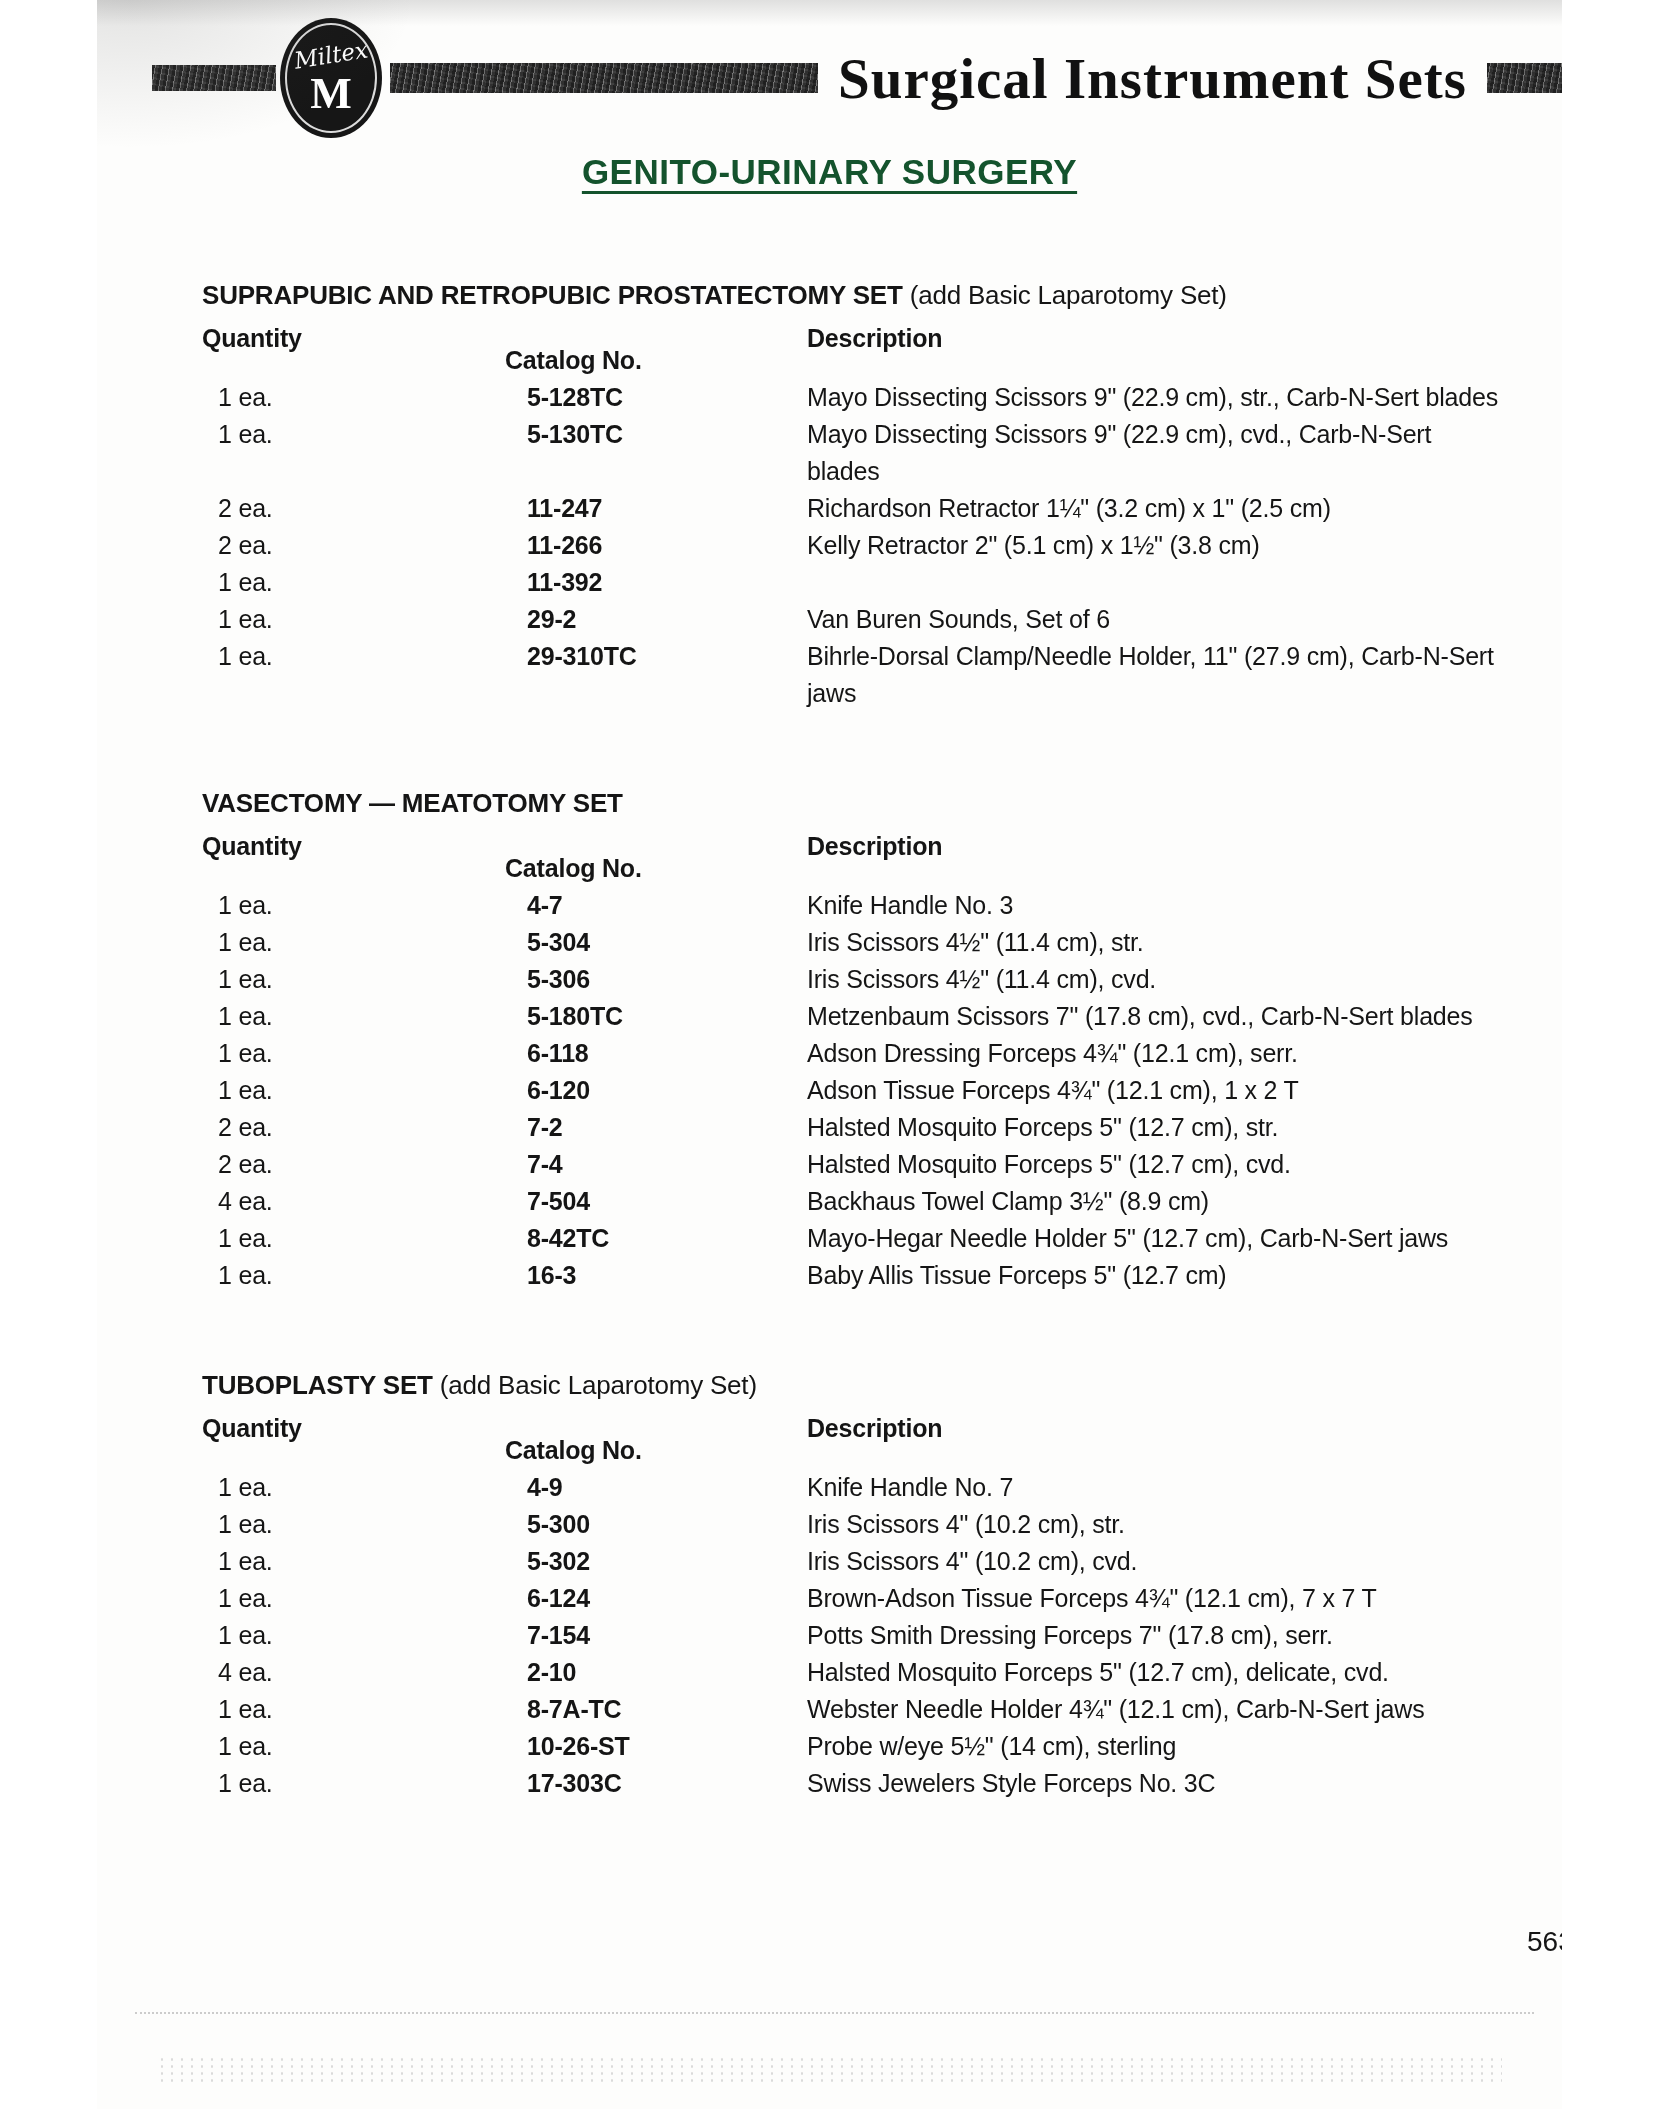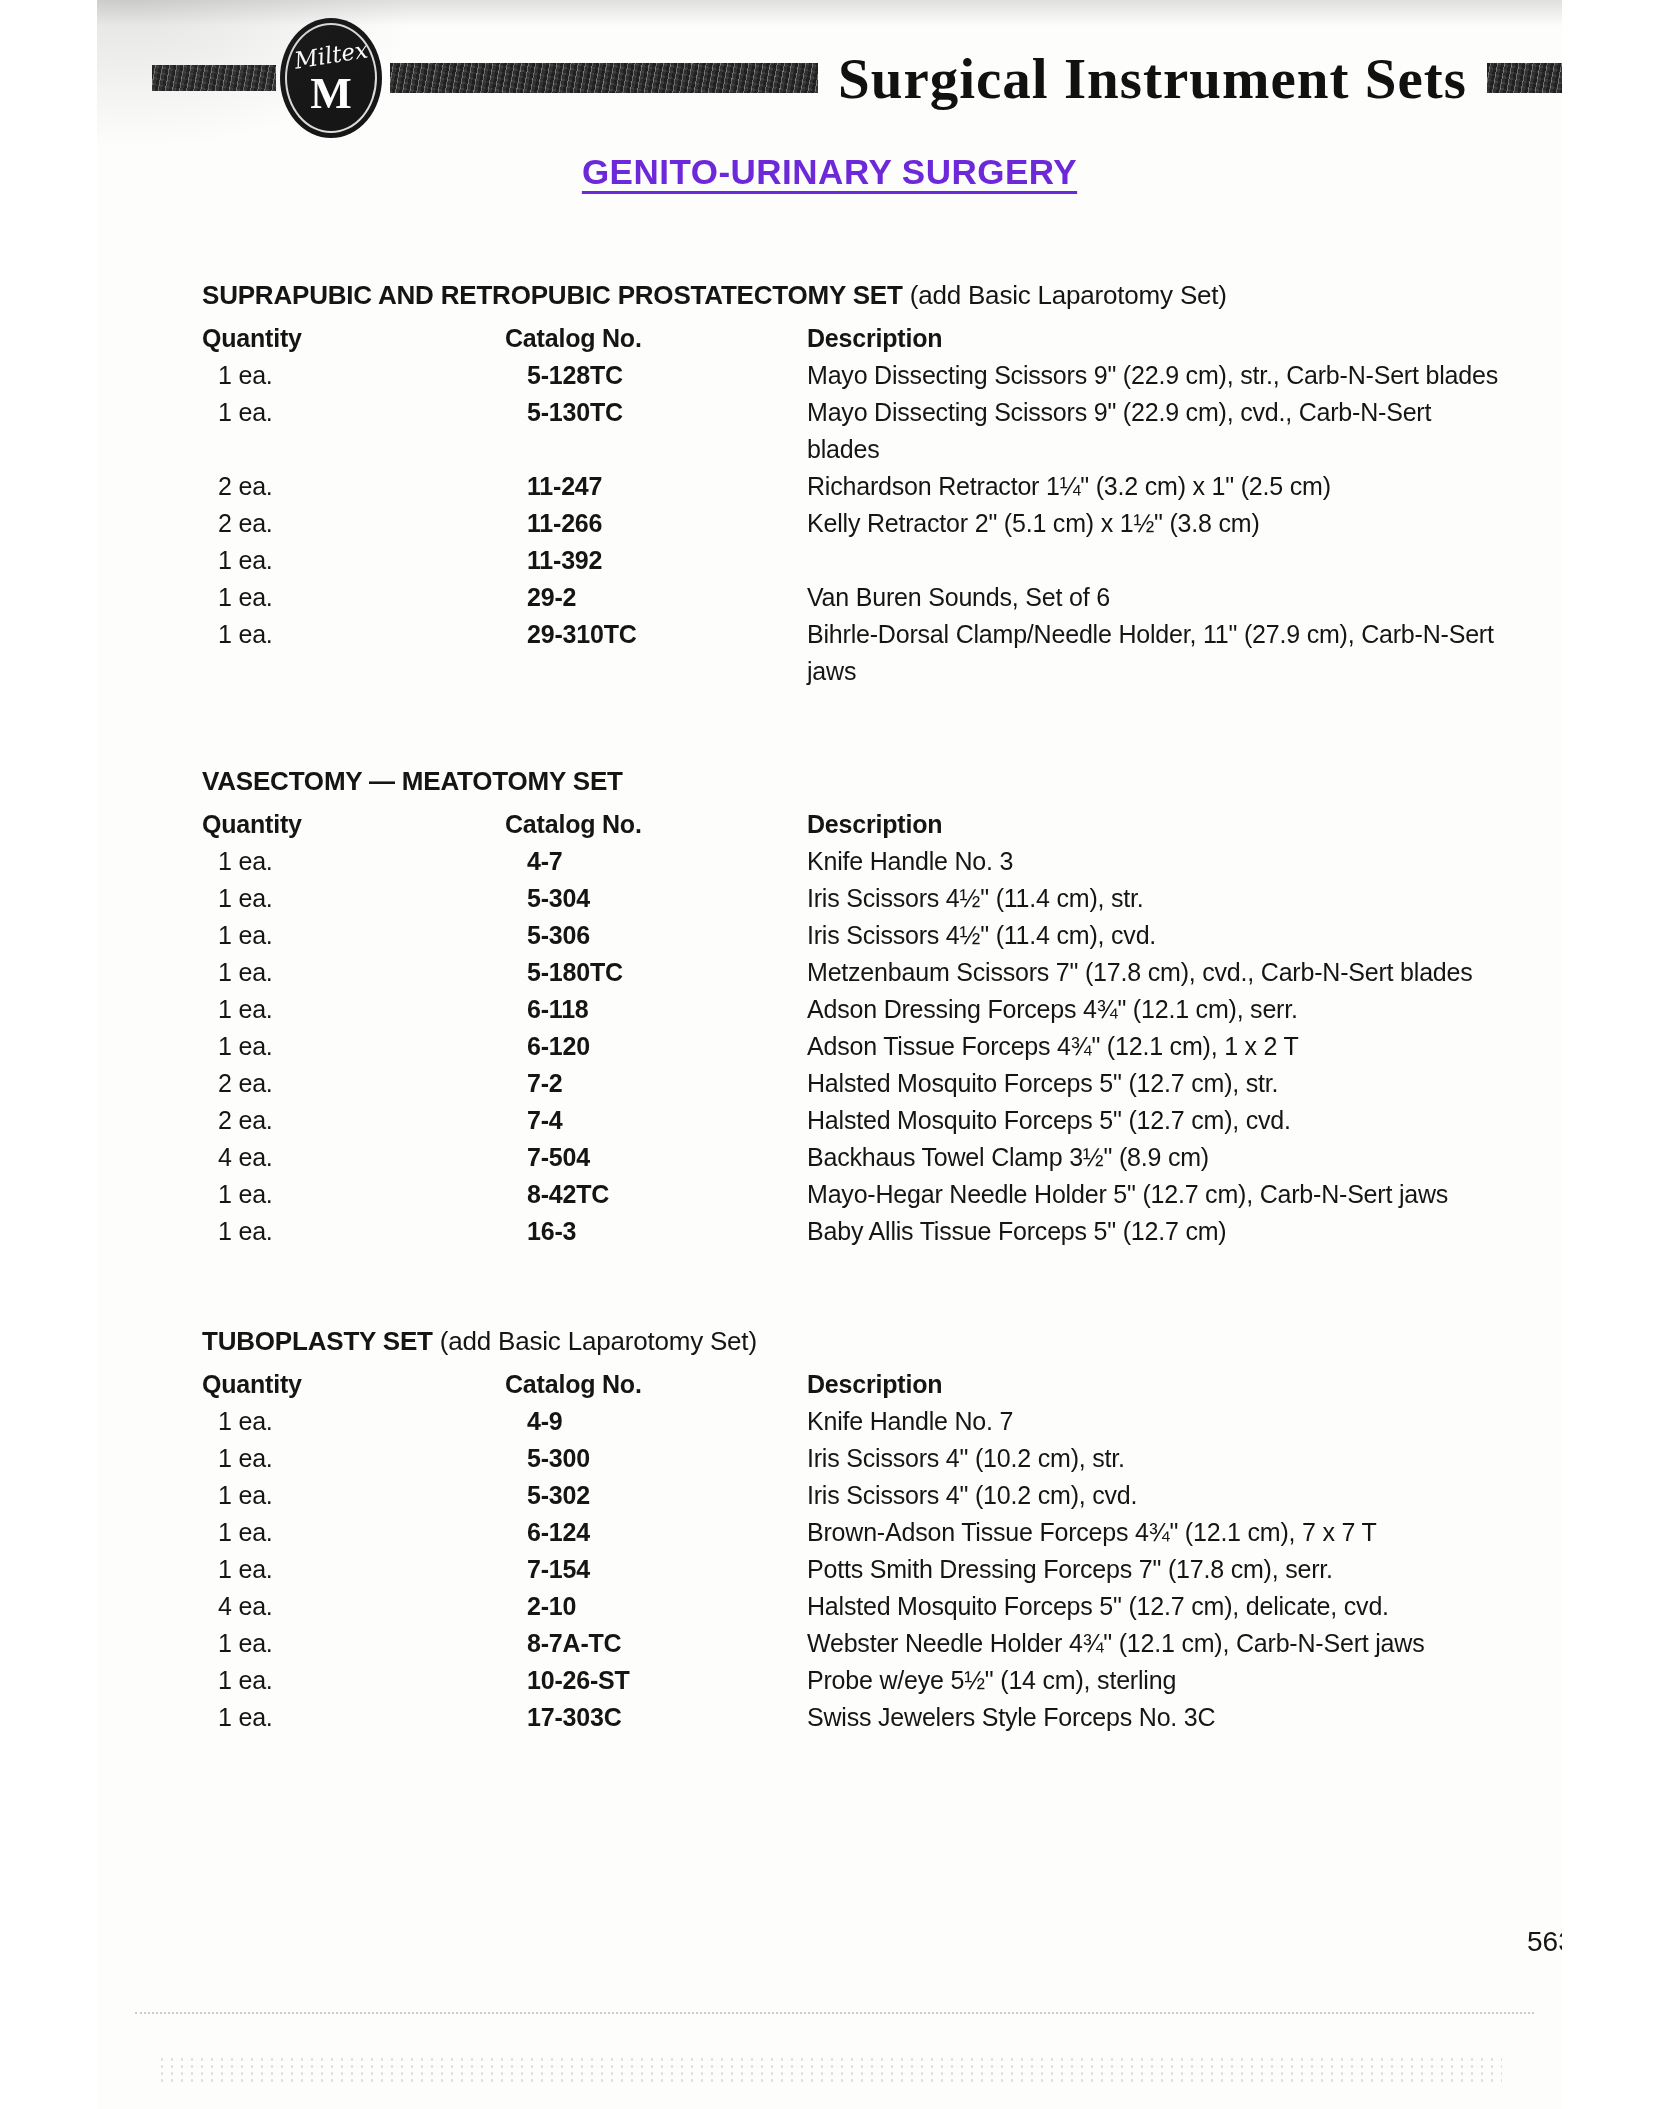--- a/index.html
+++ b/index.html
@@ -100,21 +100,21 @@
   
   .page-title {
     text-align: center;
     font-size: 35px;
     font-weight: bold;
     letter-spacing: 0.5px;
     text-decoration: underline;
     text-decoration-thickness: 3px;
     text-underline-offset: 7px;
     margin-top: 10px;
-    color: #6d28d9;
+    color: #14532d;
   }
 
   
   main { padding: 0 62px 0 105px; margin-top: 88px; }
 
   .set-section + .set-section { margin-top: 76px; }
 
   .section-title { font-size: 26px; font-weight: bold; letter-spacing: -0.2px; }
   .title-sub { font-weight: normal; }
 
@@ -122,21 +122,21 @@
     display: grid;
     grid-template-columns: 303px 302px 1fr;
     line-height: 37px;
     font-size: 25px;
     letter-spacing: -0.2px;
   }
   .thead { margin-top: 9px; }
   .hcell { font-weight: bold; }
   .trow:not(.thead) .col-q { padding-left: 16px; }
   .trow:not(.thead) .col-c { padding-left: 22px; }
-  .thead .col-c { padding-left: 0; }
+  .thead .col-c { padding-left: 0; margin-top: 22px; }
   .cat { font-weight: bold; }
 
   .contd {
     margin-left: 605px;
     margin-top: 42px;
     font-size: 21px;
     letter-spacing: -0.2px;
   }
 
   .page-number {

